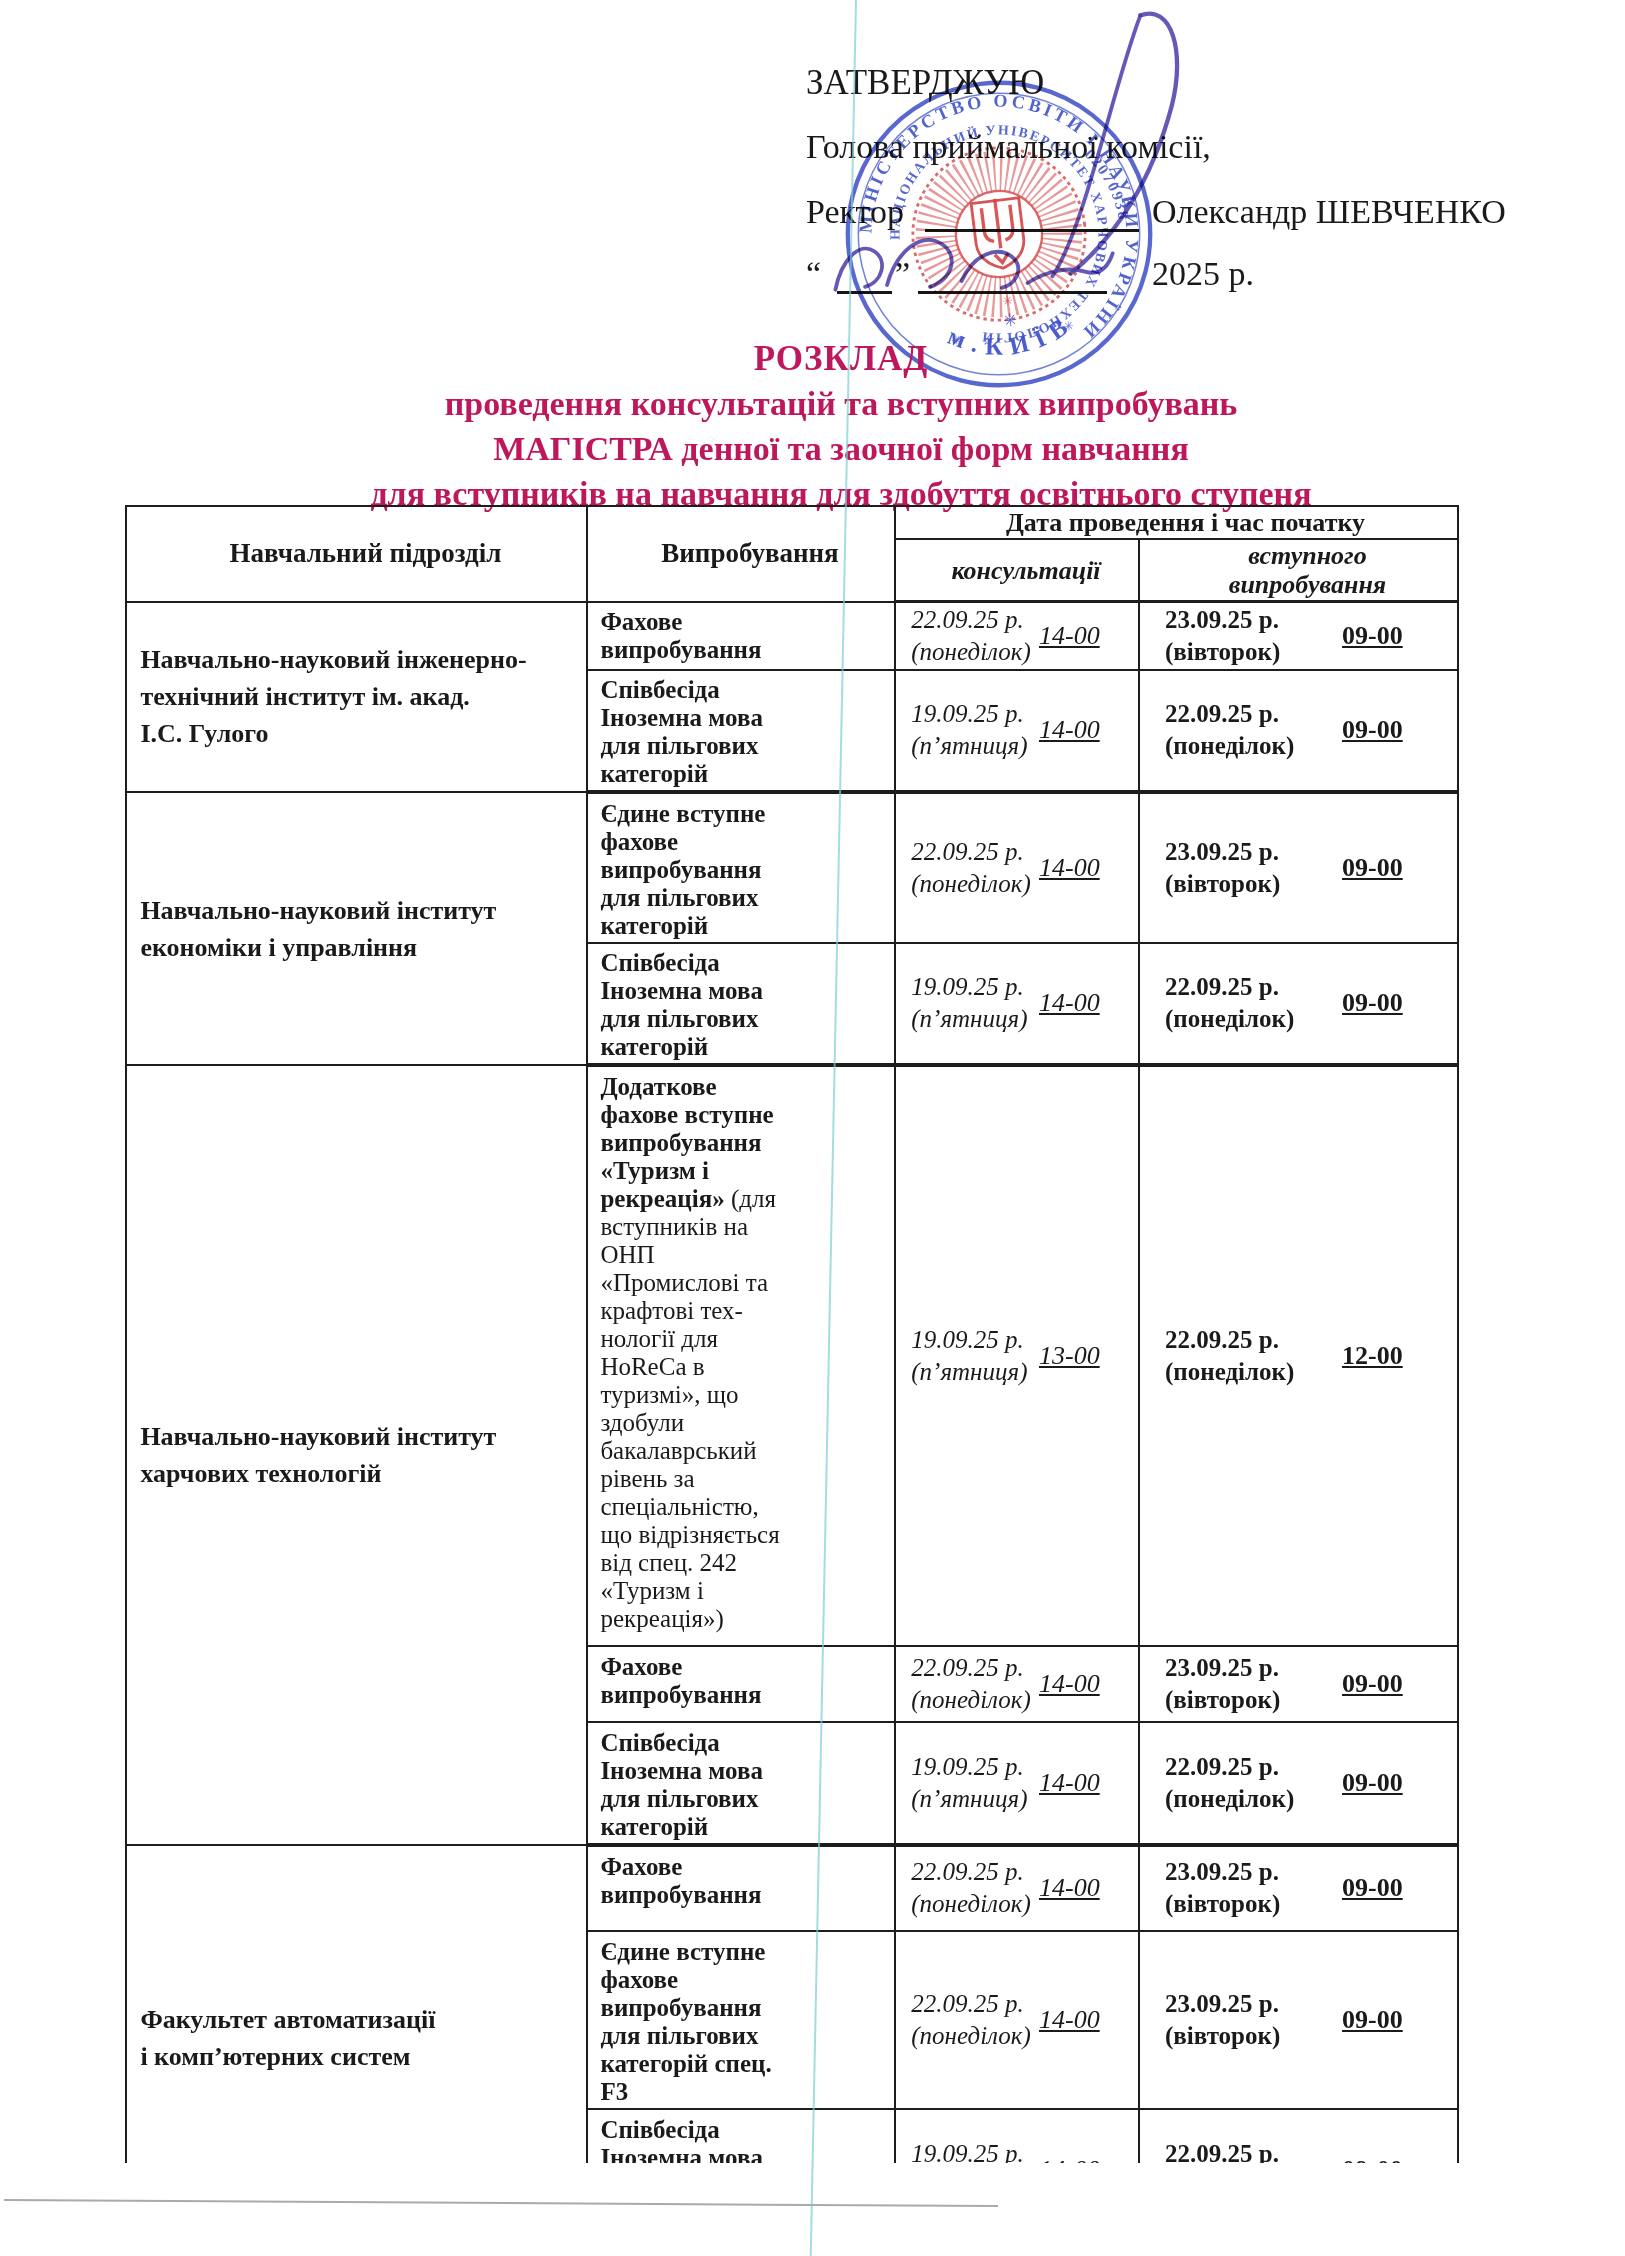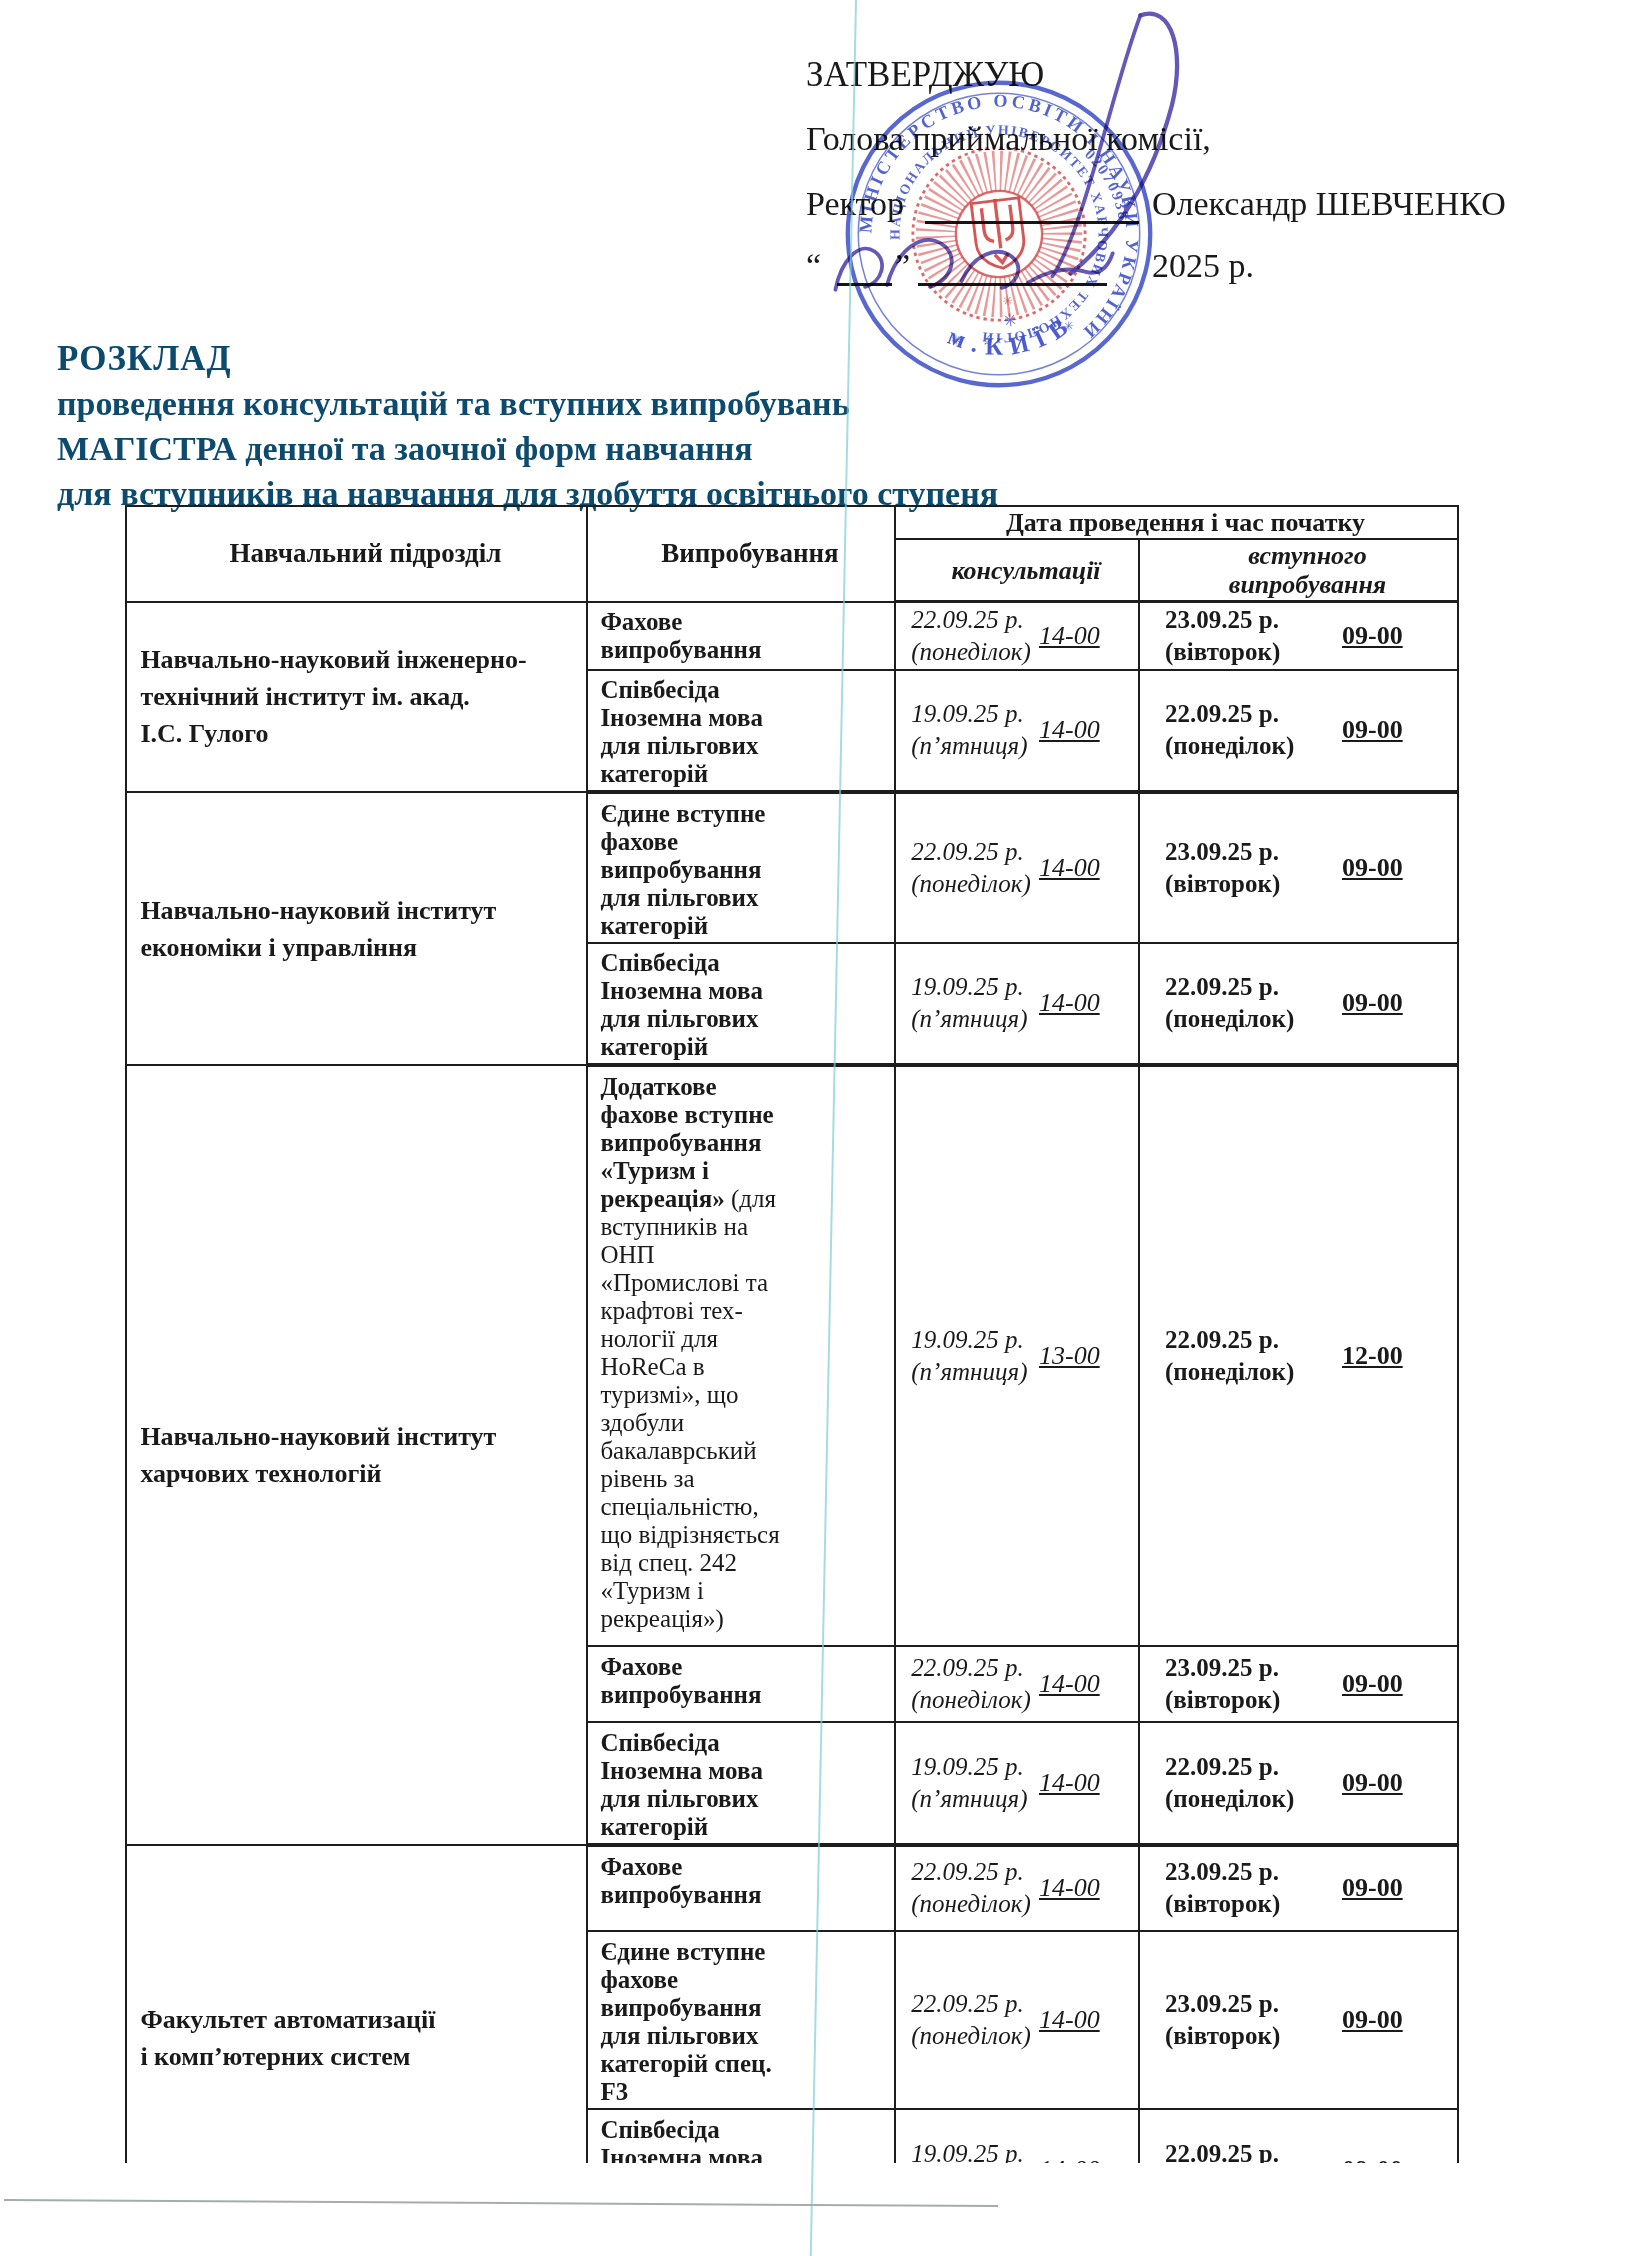--- a/index.html
+++ b/index.html
@@ -4,32 +4,32 @@
 <style>
   html,body{margin:0;padding:0;background:#e8e8e8;}
   .page{position:relative;width:1625px;height:2257px;background:#ffffff;overflow:hidden;
         font-family:"Liberation Serif","DejaVu Serif",serif;color:#1a1a1a;}
   
   .fold-line{position:absolute;left:855px;top:0;width:1.9px;height:2261px;background:#7fcdd2;opacity:.7;
              transform:rotate(1.15deg);transform-origin:top left;}
   .page-edge{position:absolute;left:3.8px;top:2199px;width:994px;height:1.9px;background:#a7abab;
              transform:rotate(.35deg);transform-origin:left center;}
   
-  .approval{position:absolute;left:0;top:0;width:1484px;height:315px;font-size:34px;}
+  .approval{position:absolute;left:0;top:8px;width:1484px;height:315px;font-size:34px;}
   .ap-line{position:absolute;white-space:nowrap;}
   .u-line{position:absolute;height:2.9px;background:#161616;}
   
   .stamp{position:absolute;left:843px;top:78px;width:312px;height:312px;transform:rotate(-7deg);
          mix-blend-mode:multiply;opacity:.92;}
   .stamp svg{display:block;}
   
   .sig{position:absolute;left:0;top:0;width:1625px;height:2257px;pointer-events:none;mix-blend-mode:multiply;}
   
-  .title{position:absolute;left:57px;top:336px;width:1568px;font-weight:bold;
-         font-size:34px;line-height:45px;color:#0c4a6e;}
+  .title{position:absolute;left:57px;top:336px;width:1568px;text-align:center;font-weight:bold;
+         font-size:34px;line-height:45px;color:#be185d;}
   .title .t1{font-size:35px;letter-spacing:1px;}
   
   .table-clip{position:absolute;left:125px;top:505px;width:1338px;height:1658px;overflow:hidden;}
   table.sched{border-collapse:collapse;table-layout:fixed;width:1332px;}
   table.sched{border:2.9px solid #1d1d1d;}
   td{border:2.4px solid #1d1d1d;overflow:hidden;}
   col.c1{width:461px;}col.c2{width:308px;}col.c3{width:244px;}col.c4{width:319px;}
   tr.hA{height:32.5px;}tr.hB{height:52px;}
   tr.r0{height:68px;}tr.r1{height:113px;}tr.r2{height:149px;}tr.r3{height:111px;}
   tr.r4{height:581px;}tr.r5{height:76px;}tr.r6{height:117px;}tr.r7{height:86px;}

